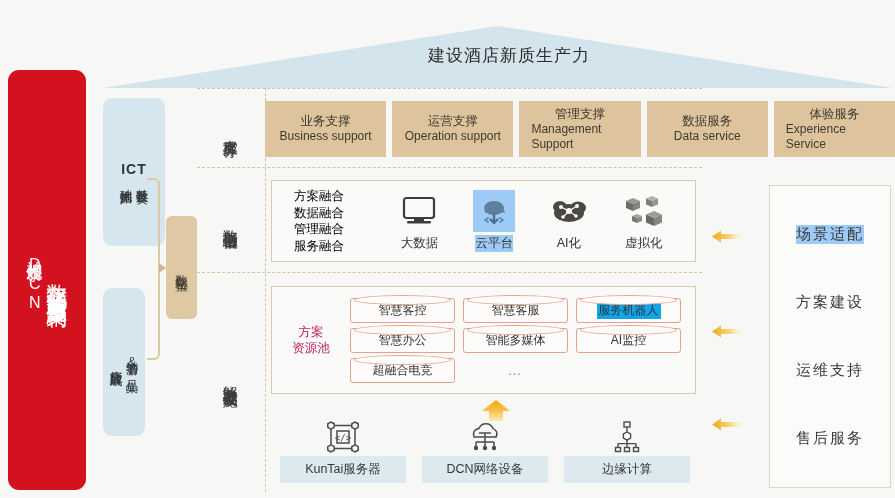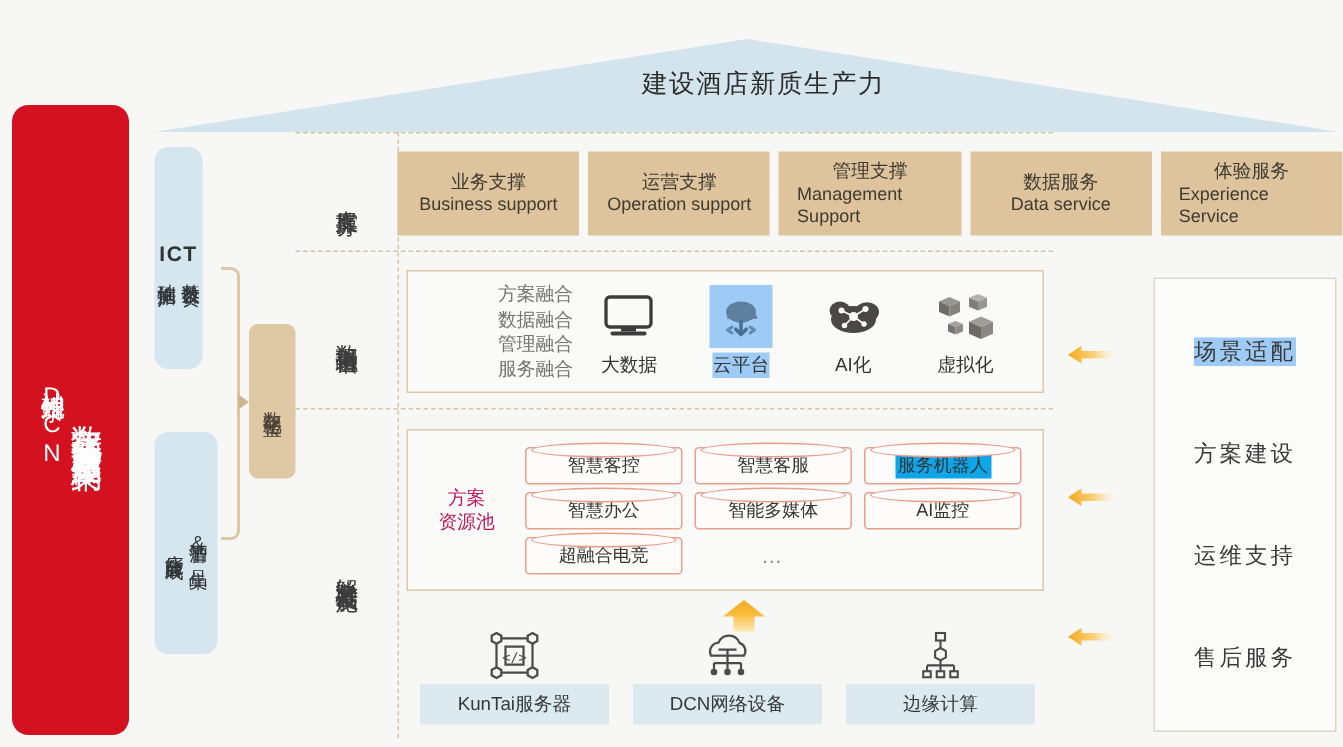--- a/index.html
+++ b/index.html
@@ -51,21 +51,21 @@
     border-radius: 9px;
     display: flex; flex-direction: row-reverse;
     align-items: center; justify-content: center;
     gap: 0px; padding: 6px 2px;
   }
   .vtext {
     writing-mode: vertical-rl; text-orientation: upright;
     font-size: 12.5px; color: #2f3436; line-height: 1.28;
     letter-spacing: 1px;
   }
-  #ict-box   { left: 103px; top: 98px;  width: 32px; height: 148px; }
+  #ict-box   { left: 103px; top: 98px;  width: 62px; height: 148px; }
   #hotel-box { left: 103px; top: 288px; width: 42px; height: 148px; }
 
   .ict-inner { display: flex; flex-direction: column; align-items: center; }
   .ict-acr { font-size: 14px; font-weight: bold; color: #2f3436; letter-spacing: 1px; margin-bottom: 2px; }
   .ict-cols { display: flex; flex-direction: row-reverse; gap: 0; }
 
   
   .bracket {
     position: absolute; left: 147px; top: 178px;
     width: 13px; height: 182px;
@@ -131,21 +131,21 @@
 
   
   .panel {
     position: absolute;
     border: 1px solid #ddc9a9;
     background: #fafaf9;
   }
   #fusion-panel { left: 271px; top: 180px; width: 425px; height: 82px; display: flex; align-items: center; }
   .fusion-text {
     width: 110px; padding-left: 22px;
-    font-size: 12.5px; color: #737373; line-height: 1.32; text-align: right;
+    font-size: 12.5px; color: #000000; line-height: 1.32;
   }
   .fusion-icons { flex: 1; display: flex; justify-content: space-around; align-items: flex-end; padding-right: 14px; }
   .ficon { display: flex; flex-direction: column; align-items: center; gap: 3px; width: 62px; }
   .ficon .glyph { height: 42px; display: flex; align-items: center; justify-content: center; }
   .ficon .cap { font-size: 12.5px; color: #333; }
   .cap-hl { background: #9dcbf5; }
   .glyph-hl { background: #9dcbf5; padding: 1px 3px; }
 
   
   #pool-panel { left: 271px; top: 286px; width: 425px; height: 108px; display: flex; align-items: center; }

